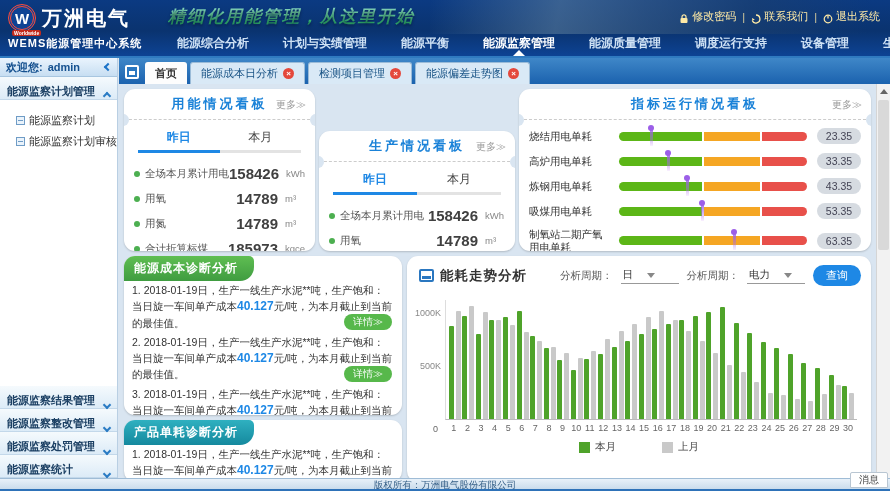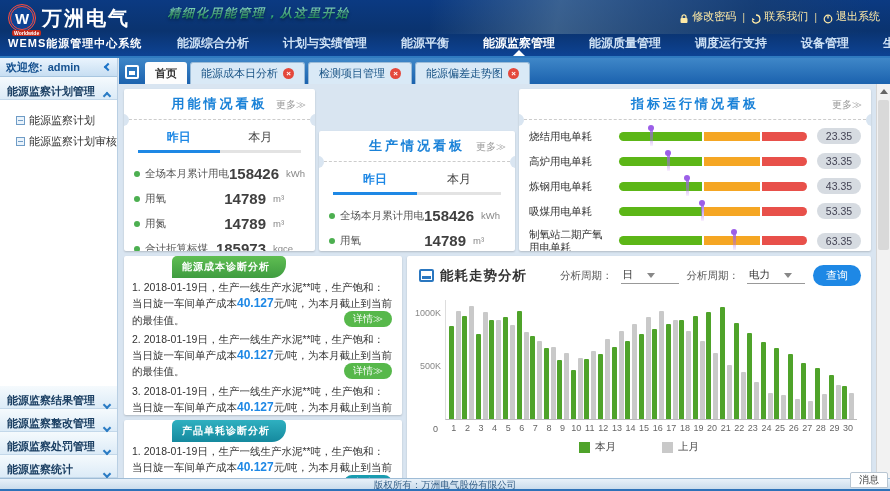--- a/index.html
+++ b/index.html
@@ -10,21 +10,21 @@
   .header { position:absolute; top:0; left:0; right:0; height:58px;
     background:linear-gradient(180deg,#0b3a82 0%,#0a336f 55%,#0d4394 100%); border-bottom:2px solid #2f7ac0; }
   .header-photo { position:absolute; top:0; right:0; width:460px; height:34px;
     background:linear-gradient(100deg, rgba(10,51,111,0) 0%, rgba(96,130,160,.55) 28%, rgba(60,95,135,.6) 46%, rgba(30,65,110,.55) 70%, rgba(10,51,111,0) 95%); }
   .logo-row { position:absolute; top:4px; left:8px; display:flex; align-items:center; gap:6px; }
   .logo-badge { width:28px; height:28px; border-radius:50%; border:3px double #ff4b38; color:#fff;
     font-weight:bold; font-size:15px; display:flex; align-items:center; justify-content:center; background:#0d4394; }
   .logo-ribbon { position:absolute; top:26px; left:4px; background:#c22a1c; color:#fff; font-size:5px; padding:0 2px; border-radius:2px; }
   .logo-text { color:#fff; font-size:20px; font-weight:bold; letter-spacing:2px; }
   .sysname { position:absolute; left:8px; bottom:5px; color:#fff; font-size:11px; font-weight:bold; letter-spacing:1px; }
-  .slogan { position:absolute; left:168px; top:5px; font-size:12px; font-weight:bold; font-style:italic; letter-spacing:2px;
+  .slogan { position:absolute; left:168px; top:5px; font-size:17px; font-weight:bold; font-style:italic; letter-spacing:2px;
     background:linear-gradient(180deg,#8fe0c8 10%,#2fae6e 75%); -webkit-background-clip:text; background-clip:text; color:transparent;
     text-shadow:0 2px 3px rgba(0,0,0,.35); }
   .top-links { position:absolute; top:9px; right:10px; display:flex; align-items:center; gap:6px; font-size:11px; color:#ffeaa6; }
   .top-link { display:flex; align-items:flex-end; gap:3px; cursor:pointer; }
   .top-sep { color:#ffeaa6; opacity:.8; }
   .tl-icon { width:10px; height:10px; display:inline-block; }
   .nav-row { position:absolute; left:160px; right:0; bottom:0; height:24px; display:flex; align-items:center; }
   .nav-item { position:relative; color:#cfe2f5; font-size:12px; font-weight:bold; padding:0 17px; height:24px;
     line-height:22px; cursor:pointer; white-space:nowrap; }
   .nav-item.active { color:#ffffff; }
@@ -63,39 +63,39 @@
     text-align:center; font-weight:bold; cursor:pointer; }
   .content { position:absolute; top:26px; left:0; right:14px; bottom:0; background:#d9e5f1; padding:5px 5px 0 5px; overflow:hidden; }
 
   
   .scrollbar { position:absolute; top:26px; right:0; width:14px; bottom:0; background:#f2f2f2; border-left:1px solid #d5d5d5; }
   .sb-up { height:14px; display:flex; align-items:center; justify-content:center; cursor:pointer; }
   .sb-up::after { content:""; width:0; height:0; border-left:4px solid transparent; border-right:4px solid transparent; border-bottom:5px solid #666; }
   .sb-thumb { position:absolute; top:16px; left:1px; right:1px; height:150px; background:#d9d9d9; border-radius:2px; cursor:pointer; }
 
   
-  .panel { background:#fff; border-radius:2px; box-shadow:0 1px 2px rgba(0,0,0,.18); position:relative; overflow:hidden; }
+  .panel { background:#fff; border-radius:11px; box-shadow:0 1px 2px rgba(0,0,0,.18); position:relative; overflow:hidden; }
   .panel-title-row { height:30px; display:flex; align-items:center; justify-content:center; position:relative; }
   .panel-title { color:#1a82d8; font-size:13px; font-weight:bold; letter-spacing:3px; }
   .more-link { position:absolute; right:9px; top:9px; font-size:10px; color:#999; cursor:pointer; }
   .divider { position:relative; border-top:1px dashed #ccc; margin:0; }
   .divider::before, .divider::after { content:""; position:absolute; top:-6px; width:12px; height:12px; background:#d9e5f1; border-radius:50%; }
   .divider::before { left:-7px; } .divider::after { right:-7px; }
 
   .row1 { display:flex; gap:4px; height:162px; }
   .p-energy { width:191px; flex:none; }
   .p-prod { width:196px; flex:none;margin-top:42px; }
   .p-ind { flex:1; }
 
   
   .mini-tabs { display:flex; margin:6px 14px 4px 14px; }
   .mini-tab { flex:1; text-align:center; font-size:12px; padding:3px 0 4px 0; cursor:pointer; }
   .mini-tab.on { color:#1e88e5; font-weight:bold; border-bottom:3px solid #1e88e5; }
   .mini-tab.off { color:#444; border-bottom:3px solid #e3e3e3; }
-  .num-rows { padding:4px 16px 0 10px; }
+  .num-rows { padding:4px 4px 0 10px; }
   .num-row { display:flex; align-items:center; height:25px; }
   .dot { width:6px; height:6px; border-radius:50%; background:#4caf50; margin-right:5px; flex:none; }
   .num-label { font-size:10.5px; color:#555; flex:1; white-space:nowrap; }
   .num-value { font-size:15px; font-weight:bold; color:#404040; margin-right:7px; }
   .num-unit { font-size:9.5px; color:#888; width:26px; }
 
   
   .gauge-rows { padding:8px 10px 0 10px; }
   .gauge-row { display:flex; align-items:center; margin-bottom:9px; }
   .gauge-label { width:80px; font-size:10.5px; color:#333; line-height:1.2; flex:none; }
@@ -110,22 +110,22 @@
     background:linear-gradient(180deg,rgba(156,95,232,.85),rgba(217,160,255,.15)); }
   .gauge-value { width:44px; flex:none; background:#d6dbe1; border-radius:9px; text-align:center; font-size:10.5px;
     color:#445; padding:2px 0; }
 
   .row2 { display:flex; gap:5px; margin-top:5px; height:226px; }
   .col-left { width:278px; flex:none; display:flex; flex-direction:column; gap:5px; }
   .p-cost { height:159px; flex:none; }
   .p-unit { flex:1; }
 
   
-  .ribbon { display:inline-block; color:#fff; font-size:10px; font-weight:bold; padding:4px 16px 4px 10px;
-    border-radius:5px 5px 14px 0; letter-spacing:1px;margin-left:48px; }
+  .ribbon { display:inline-block; color:#fff; font-size:12px; font-weight:bold; padding:4px 16px 4px 10px;
+    border-radius:5px 5px 14px 0; letter-spacing:1px; }
   .ribbon.green { background:linear-gradient(180deg,#5fbe52,#3f9c40); }
   .ribbon.teal { background:linear-gradient(180deg,#2fb0c0,#15899e); }
   .diag-items { padding:2px 8px 0 8px; }
   .diag-item { position:relative; margin-bottom:4px; }
   .diag-text { font-size:10.5px; color:#333; line-height:1.45; }
   .hl { color:#1e88e5; font-size:12px; }
   .detail-btn { position:absolute; right:2px; bottom:1px; color:#fff; font-size:10px; padding:1px 9px; border-radius:9px; cursor:pointer; }
   .detail-btn.green { background:#57b84b; }
   .detail-btn.teal { background:#1a9cb0; }
 

